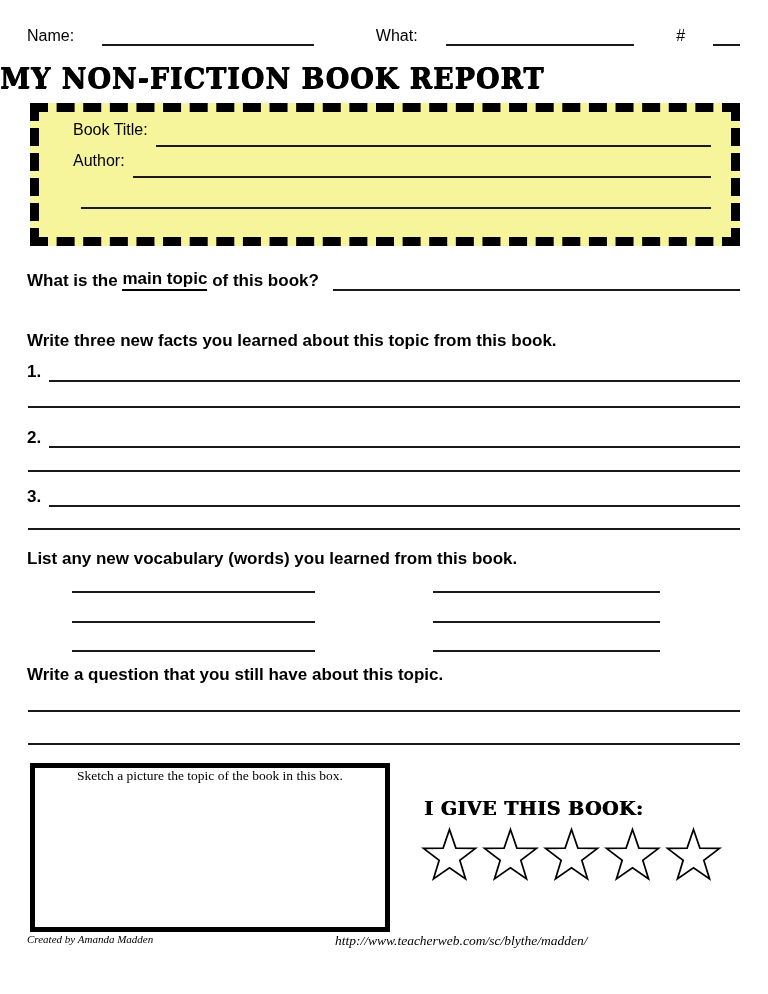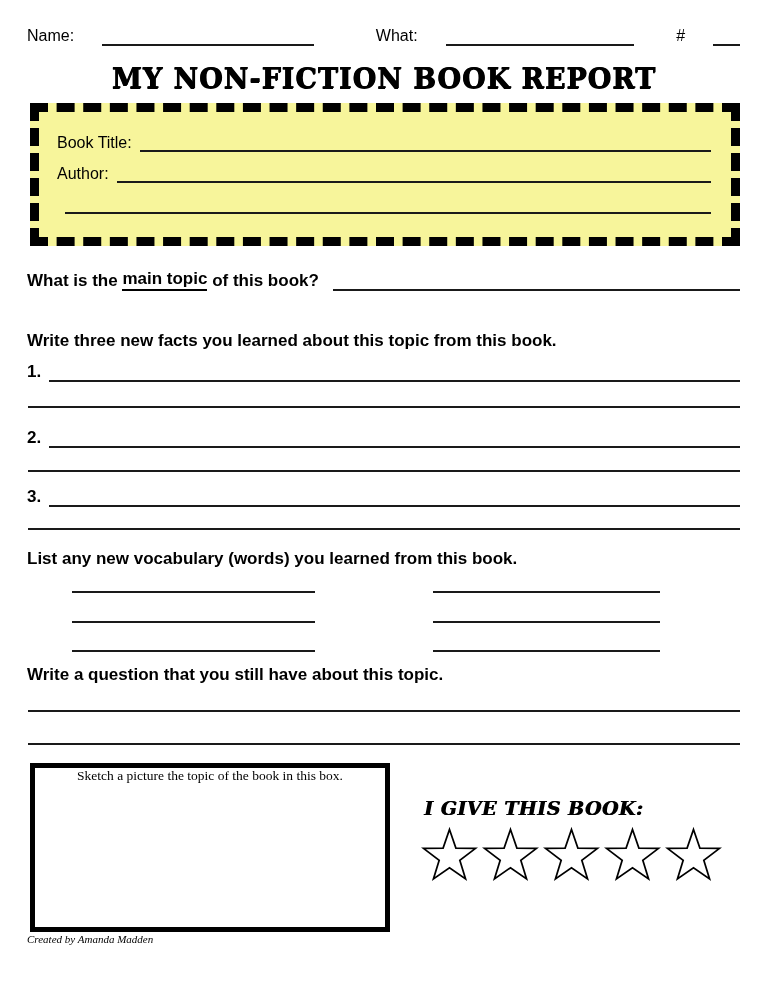--- a/index.html
+++ b/index.html
@@ -12,30 +12,30 @@
   .header-row{position:absolute;top:26px;left:27px;right:28px;display:flex;align-items:flex-end;font-size:16px;line-height:20px;gap:28px;}
   .header-row .lbl{white-space:nowrap;}
   .h-line{height:18px;}
   .name-line{width:276px;}
   .date-lbl{margin-left:34px;}
   .date-line{width:246px;}
   .num-lbl{margin-left:14px;}
   .num-line{width:35px;}
   
   .doc-title{
-    position:absolute;top:63px;left:0;right:0;text-align:center;
+    position:absolute;top:63px;left:0;right:0;text-align:left;
     font-family:"DejaVu Serif",serif;font-weight:700;font-size:27px;letter-spacing:1px;
     text-shadow:0.7px 0 0 #000, 0 0.5px 0 #000;
   }
   
   .book-box{
     position:absolute;top:103px;left:30px;width:710px;height:143px;box-sizing:border-box;
     border:9px dashed #000;padding:9px 20px 0 18px;
   }
-  .book-row{display:flex;align-items:flex-end;height:31px;font-size:16px;}
+  .book-row{display:flex;height:31px;font-size:16px;margin-left:16px;}
   .book-row .blank{flex:1;margin-left:8px;height:24px;}
   
   .prompt{position:absolute;left:27px;font-size:17px;font-weight:bold;white-space:nowrap;text-align:right;}
   .main-topic{position:absolute;top:269px;left:27px;right:28px;display:flex;align-items:flex-end;font-size:17px;font-weight:bold;}
   .main-topic .txt{white-space:pre;}
   .main-topic .und{border-bottom:2px solid #000;white-space:pre;}
   .main-topic .blank{flex:1;margin-left:14px;height:20px;}
   .fact-row{position:absolute;left:27px;right:28px;display:flex;align-items:flex-end;font-size:17px;font-weight:bold;}
   .fact-row .blank{flex:1;margin-left:8px;height:20px;}
   .hr-line{position:absolute;left:28px;right:28px;border-bottom:2.5px solid #1a1a1a;}
@@ -48,21 +48,20 @@
     border:5px solid #000;
   }
   .sketch-caption{
     text-align:center;font-family:"Liberation Serif",serif;font-size:13.5px;
   }
   
   .rating-label{
     position:absolute;top:797px;left:424px;
     font-family:"DejaVu Serif",serif;font-weight:700;font-size:19px;letter-spacing:0.5px;
     text-shadow:0.7px 0 0 #000;
-    font-style:italic;
   }
   .stars{position:absolute;top:824px;left:421px;display:flex;gap:4px;}
   .star{width:57px;height:60px;display:block;}
   
   .footer-credit{position:absolute;top:933px;left:27px;font-family:"Liberation Serif",serif;font-style:italic;font-size:11px;}
   .footer-url{position:absolute;top:933px;left:335px;font-family:"Liberation Serif",serif;font-style:italic;font-size:13.5px;}
 </style>
 </head>
 <body>
 
@@ -149,14 +148,15 @@
       </svg>
       <svg class="star" viewBox="0 0 100 100">
         <polygon points="50,7 61.2,39.6 95.6,40.2 68.1,60.9 78.2,93.8 50,74 21.8,93.8 31.9,60.9 4.4,40.2 38.8,39.6" fill="none" stroke="#000" stroke-width="3"></polygon>
       </svg>
       <svg class="star" viewBox="0 0 100 100">
         <polygon points="50,7 61.2,39.6 95.6,40.2 68.1,60.9 78.2,93.8 50,74 21.8,93.8 31.9,60.9 4.4,40.2 38.8,39.6" fill="none" stroke="#000" stroke-width="3"></polygon>
       </svg>
     </div>
 
   <div class="footer-credit">Created by Amanda Madden</div>
+  <div class="footer-url">http://www.teacherweb.com/sc/blythe/madden/</div>
 
 </div>
 
 </body></html>

